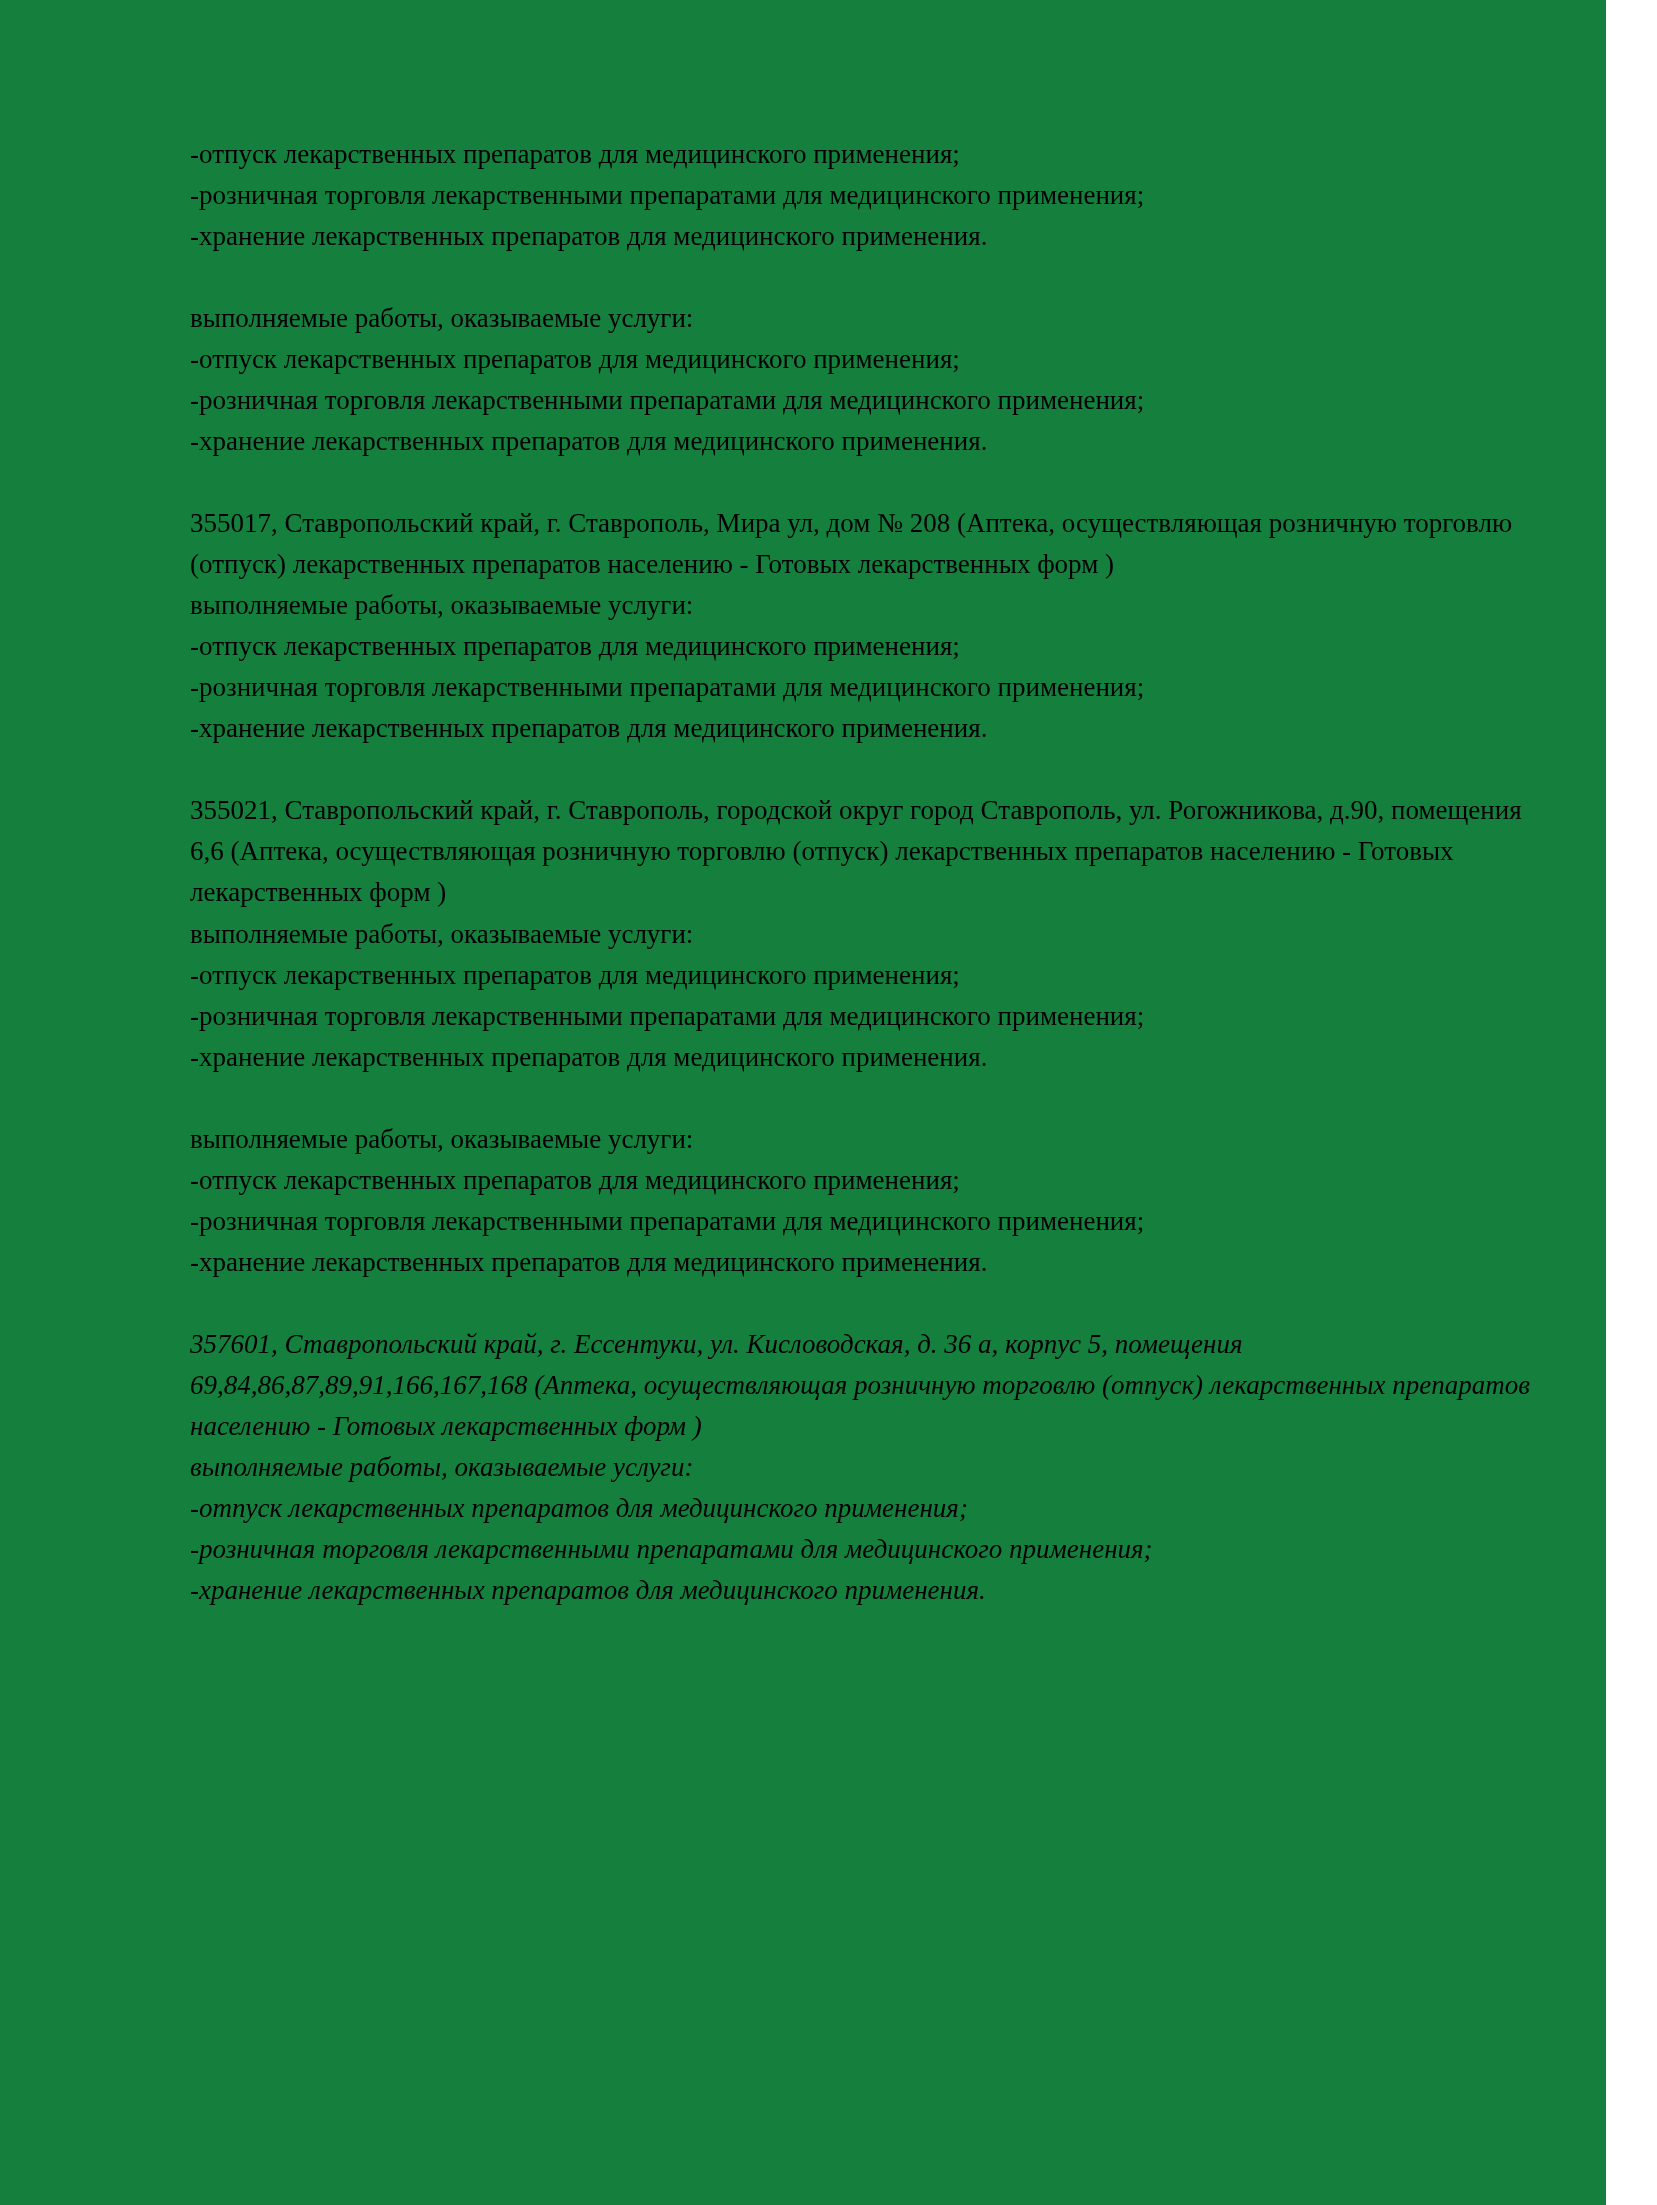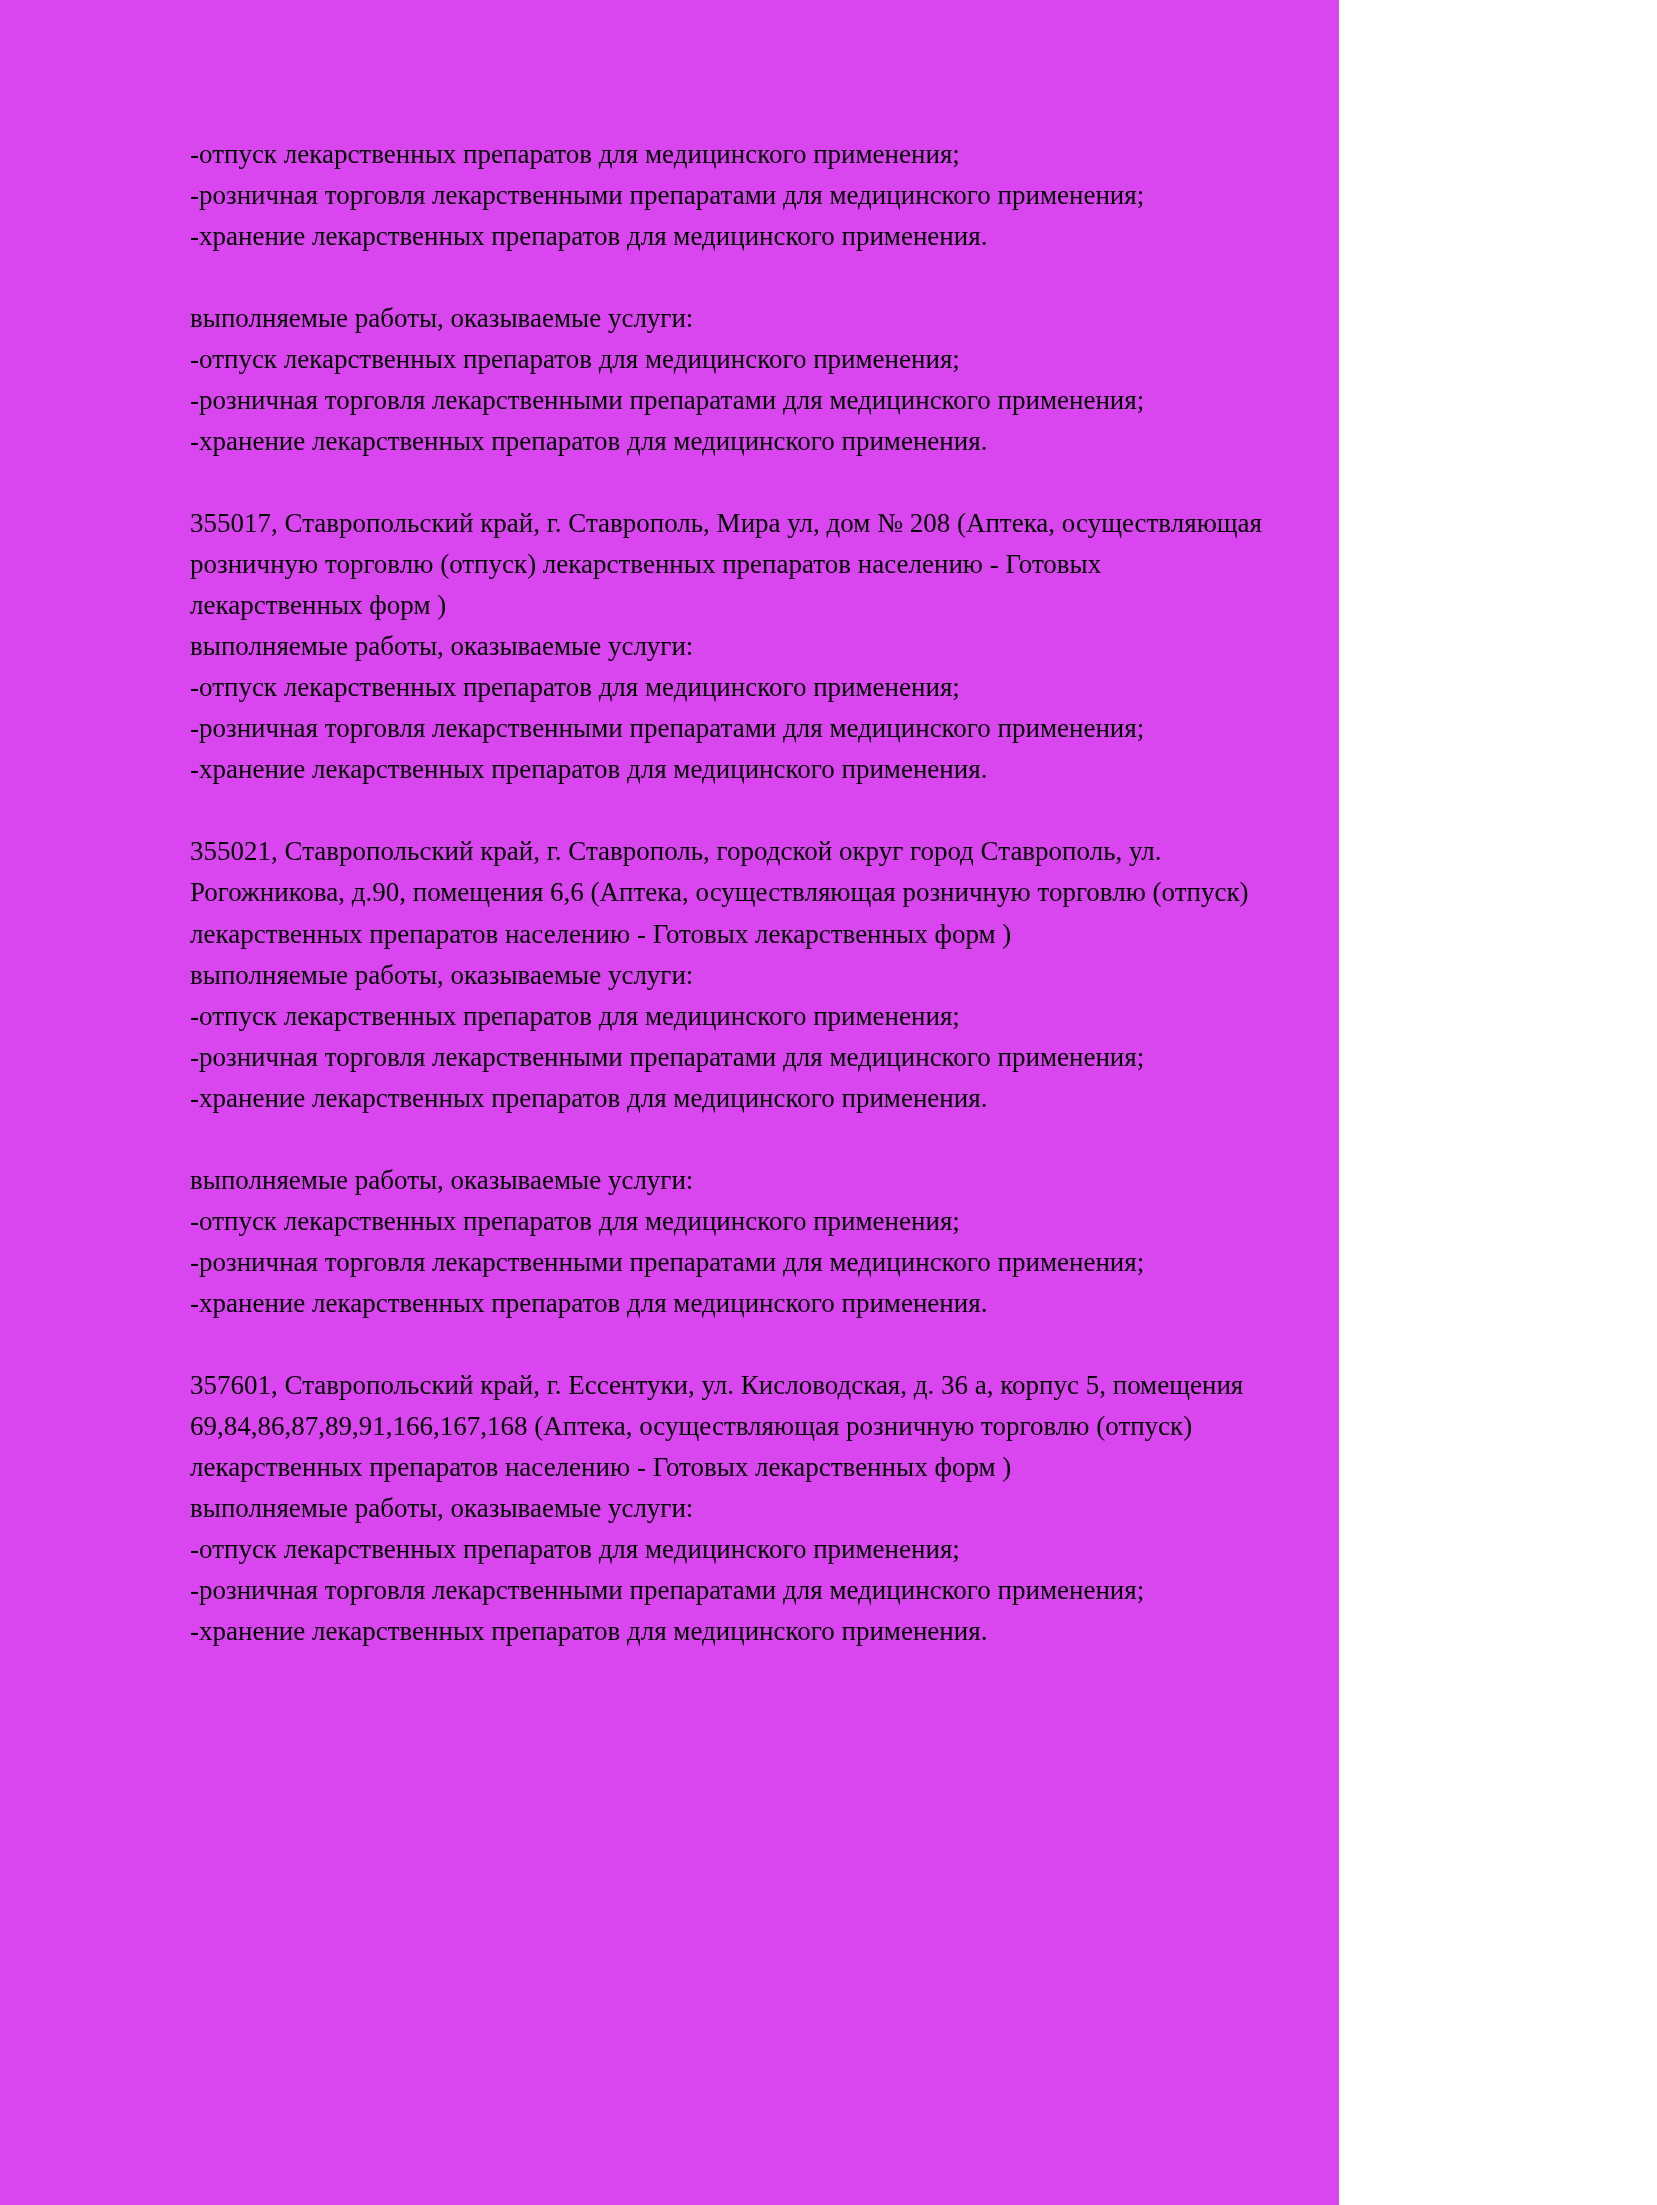--- a/index.html
+++ b/index.html
@@ -9,38 +9,39 @@
   }
   body {
     width: 1657px;
     min-height: 2205px;
     font-family: "Liberation Serif", "DejaVu Serif", serif;
     color: #000000;
     -webkit-font-smoothing: antialiased;
   }
   .page {
     box-sizing: border-box;
-    width: 1339px;
+    width: 1606px;
     min-height: 2205px;
     padding: 134px 68px 120px 190px;
-    background: #d946ef;
+    background: #15803d;
   }
   .doc-body {
     font-size: 27px;
     line-height: 1.52;
     text-align: left;
   }
   .para {
     margin: 0;
   }
   .block {
     margin: 0 0 41px 0;
   }
   .block:last-child {
     margin-bottom: 0;
+    font-style: italic;
   }
   .lead-block {
     margin-bottom: 41px;
   }
 </style>
 </head>
 <body>
 
 <div class="page">
   <div class="doc-body">

